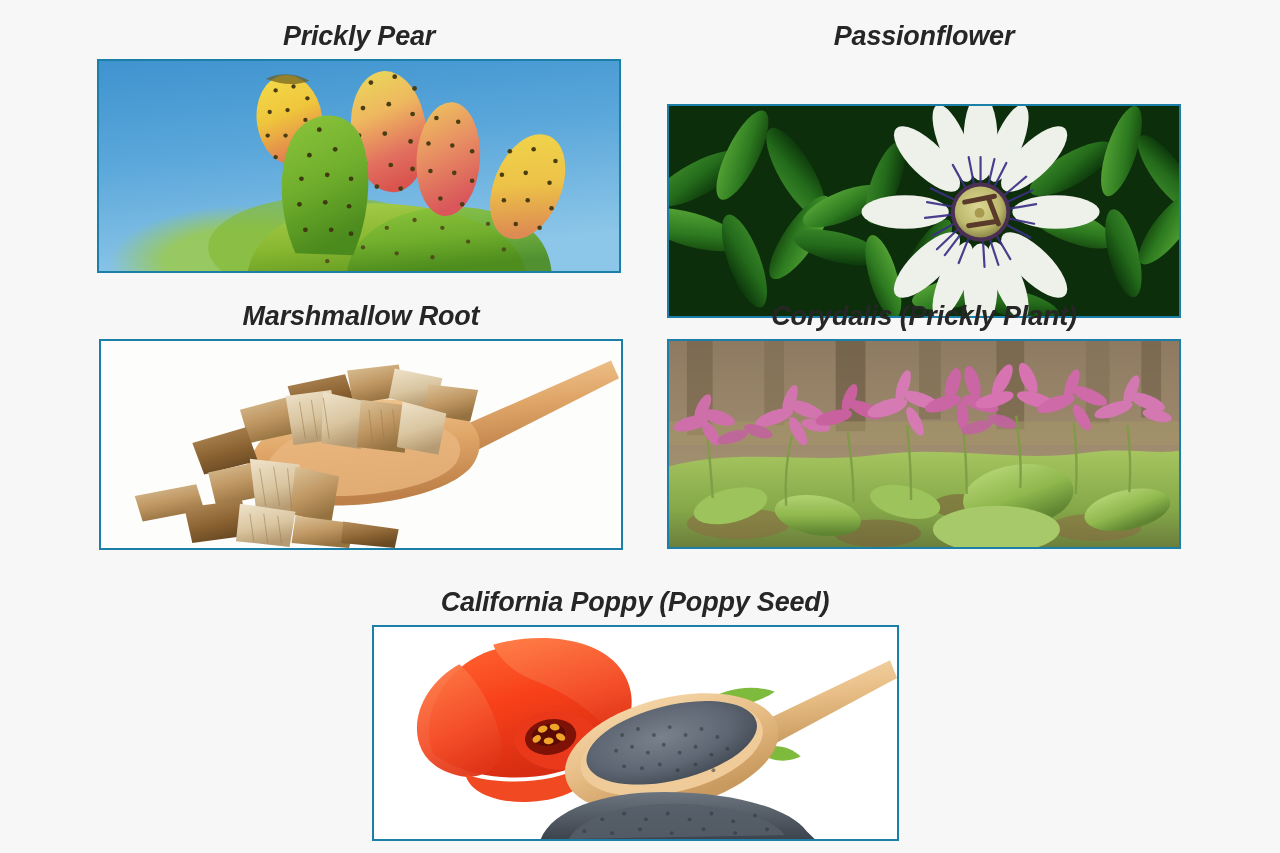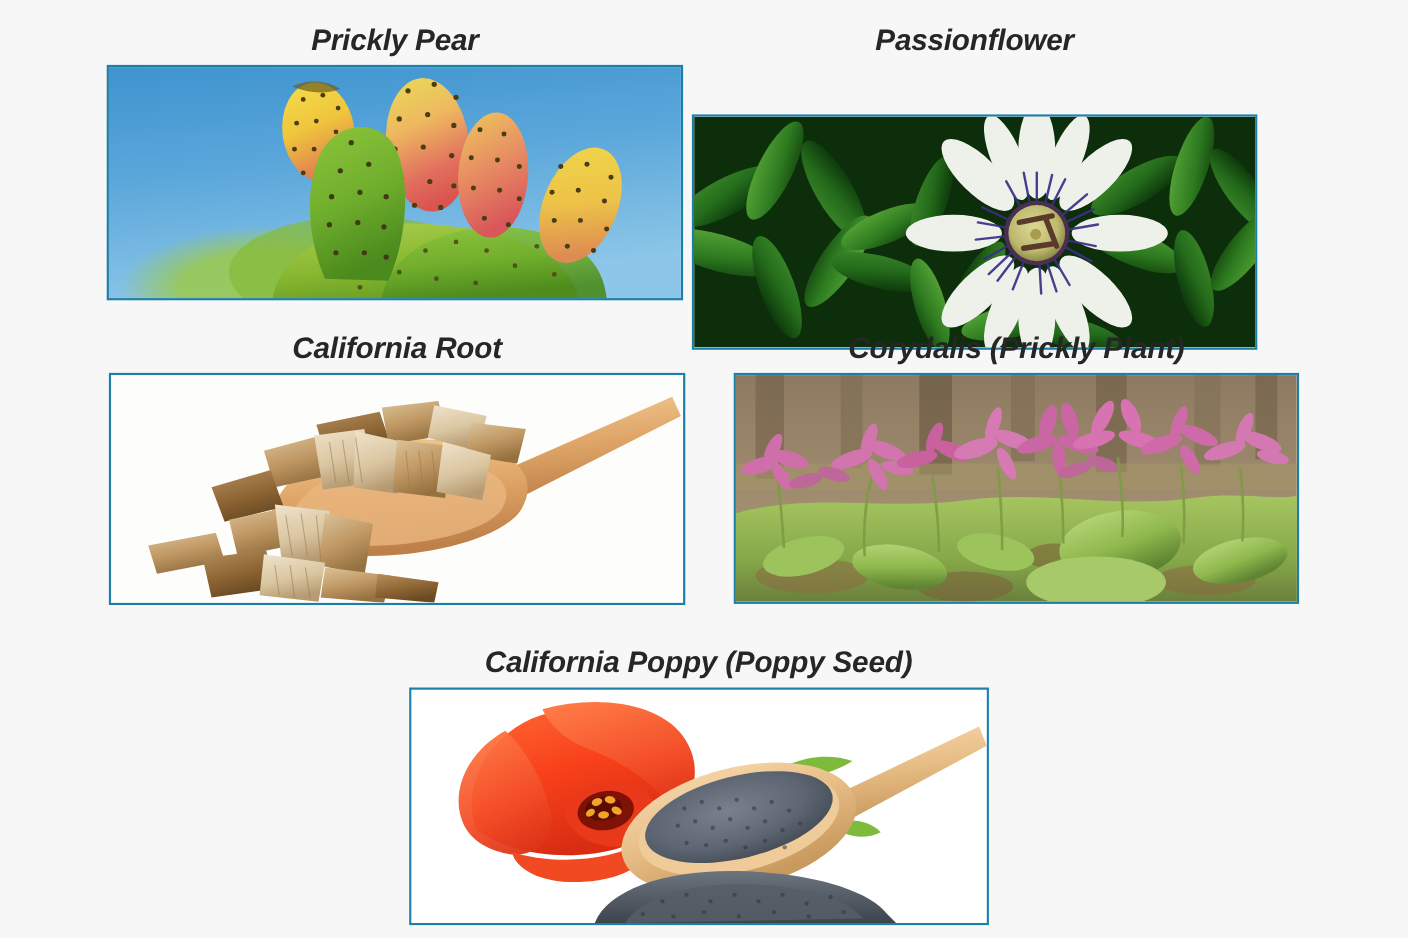--- a/index.html
+++ b/index.html
@@ -46,21 +46,21 @@
     display: block;
   }
   .photo-frame svg {
     display: block;
     width: 100%;
     height: 100%;
   }
 
   
   #cell-prickly-pear { left: 96px;  top: 22px; width: 526px; }
-  #cell-passionflower { left: 628px; top: 22px; width: 516px; gap: 45px; }
+  #cell-passionflower { left: 666px; top: 22px; width: 516px; gap: 45px; }
   #cell-marshmallow-root { left: 98px;  top: 302px; width: 526px; }
   #cell-corydalis { left: 666px; top: 302px; width: 516px; }
   #cell-california-poppy { left: 371px; top: 588px; width: 528px; }
 
   #frame-prickly-pear { width: 524px; height: 214px; }
   #frame-passionflower { width: 514px; height: 214px; }
   #frame-marshmallow-root { width: 524px; height: 211px; }
   #frame-corydalis { width: 514px; height: 210px; }
   #frame-california-poppy { width: 527px; height: 216px; }
 </style>
@@ -329,21 +329,21 @@
             <line x1="8" y1="-14" x2="18" y2="12"></line>
             <line x1="14" y1="10" x2="-12" y2="14"></line>
           </g>
           <circle cx="-1" cy="1" r="5" fill="#a89a4e"></circle>
         </g>
       </svg>
     </div>
   </div>
 
   <div class="cell" id="cell-marshmallow-root">
-    <div class="cell-title">California Root</div>
+    <div class="cell-title">Marshmallow Root</div>
     <div class="photo-frame" id="frame-marshmallow-root">
       <svg viewBox="0 0 524 211" preserveAspectRatio="none">
         <defs>
           <linearGradient id="mr-wood" x1="0" y1="0" x2="0.2" y2="1">
             <stop offset="0" stop-color="#f3cc97"></stop>
             <stop offset="0.5" stop-color="#e0a668"></stop>
             <stop offset="1" stop-color="#bd8048"></stop>
           </linearGradient>
           <linearGradient id="mr-chip-l" x1="0" y1="0" x2="0.3" y2="1">
             <stop offset="0" stop-color="#f0e4cc"></stop>

